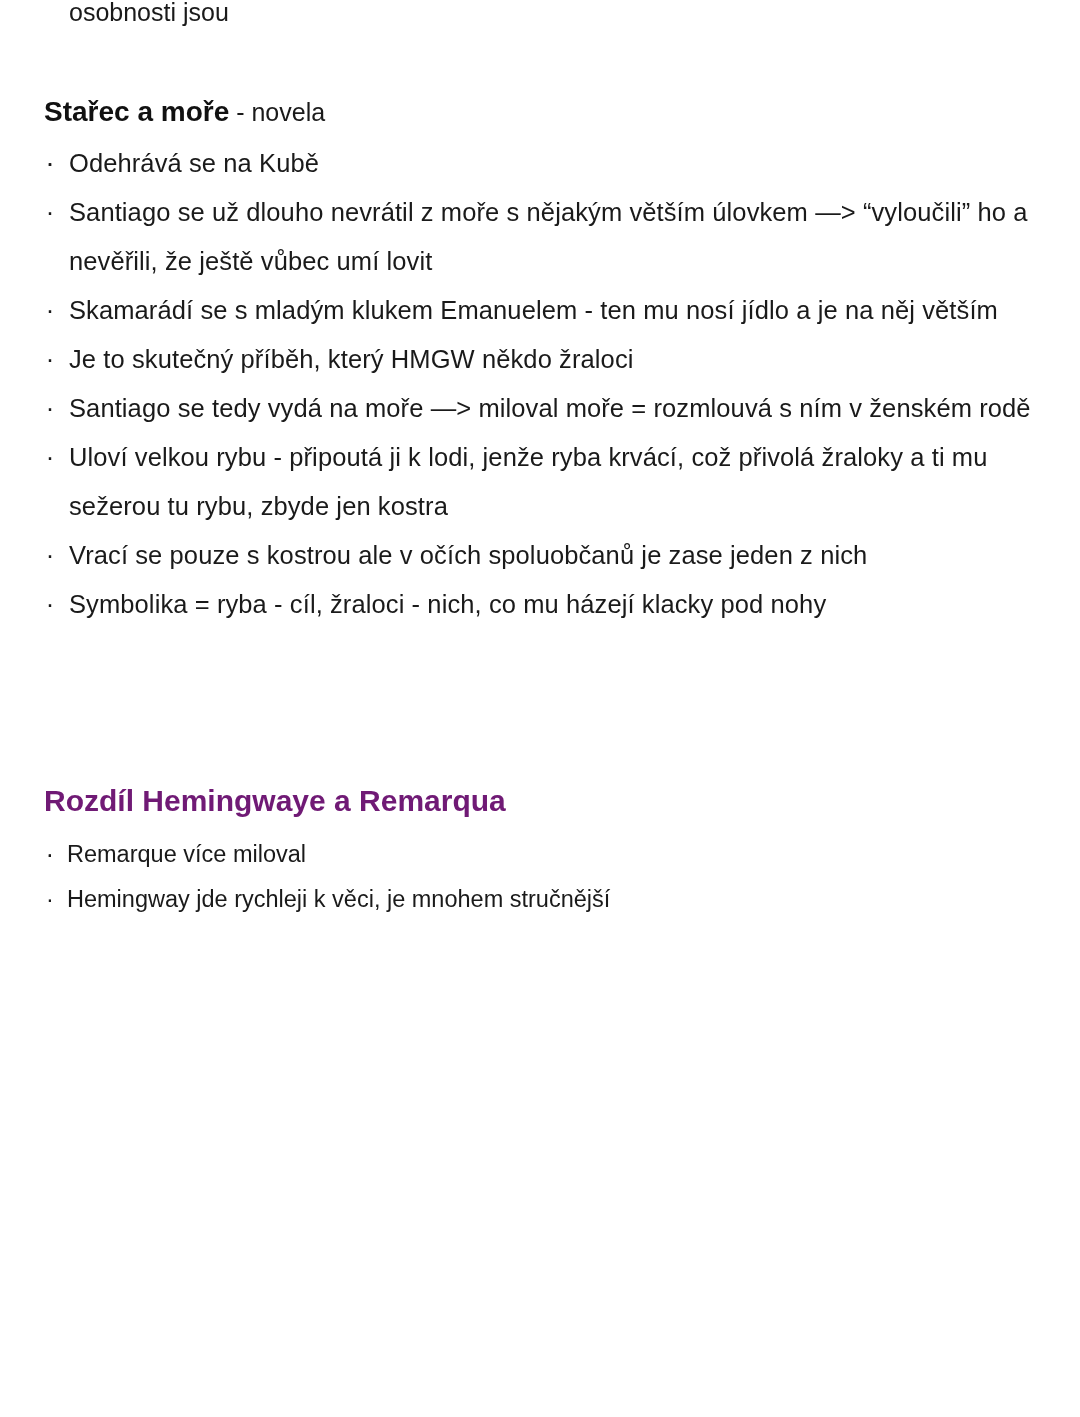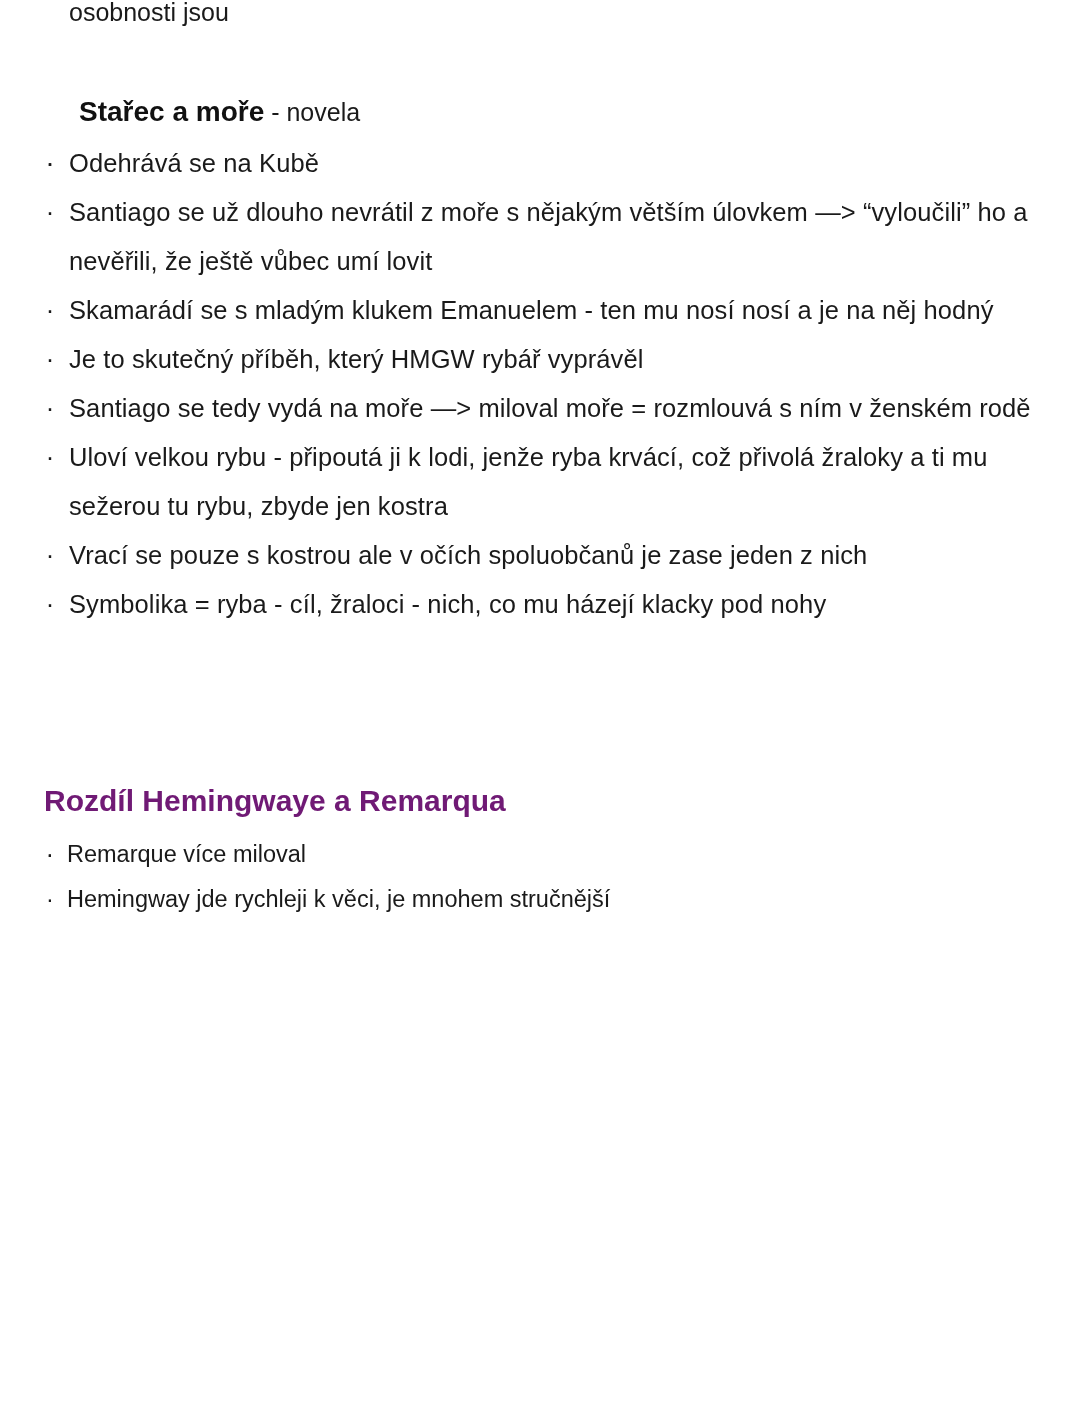--- a/index.html
+++ b/index.html
@@ -31,21 +31,20 @@
       color: #1a1a1a;
       white-space: nowrap;
     }
     .section-heading {
       position: absolute;
       left: 28px;
       top: 93px;
       font-size: 28px;
       line-height: 38px;
       white-space: nowrap;
-      margin-left: 35px;
     }
     .section-heading .bold {
       font-weight: bold;
       color: #111111;
     }
     .section-heading .normal {
       font-weight: normal;
       font-size: 25px;
       color: #1a1a1a;
     }
@@ -103,22 +102,22 @@
   <div class="cont-line">osobnosti jsou</div>
 
   <div class="section-heading">
     <span class="bold">Stařec a moře</span><span class="normal"> - novela</span>
   </div>
 
   <ul class="bullets s1">
     <li><span class="dot">·</span></li>
     <li><span class="dot">·</span><span>Odehrává se na Kubě</span></li>
     <li><span class="dot">·</span><span>Santiago se už dlouho nevrátil z moře s nějakým větším úlovkem —&gt; “vyloučili” ho a nevěřili, že ještě vůbec umí lovit</span></li>
-    <li><span class="dot">·</span><span>Skamarádí se s mladým klukem Emanuelem - ten mu nosí nosí a je na něj hodný</span></li>
-    <li><span class="dot">·</span><span>Je to skutečný příběh, který HMGW rybář vyprávěl</span></li>
+    <li><span class="dot">·</span><span>Skamarádí se s mladým klukem Emanuelem - ten mu nosí jídlo a je na něj větším</span></li>
+    <li><span class="dot">·</span><span>Je to skutečný příběh, který HMGW někdo žraloci</span></li>
     <li><span class="dot">·</span><span>Santiago se tedy vydá na moře —&gt; miloval moře = rozmlouvá s ním v ženském rodě</span></li>
     <li><span class="dot">·</span><span>Uloví velkou rybu - připoutá ji k lodi, jenže ryba krvácí, což přivolá žraloky a ti mu sežerou tu rybu, zbyde jen kostra</span></li>
     <li><span class="dot">·</span><span>Vrací se pouze s kostrou ale v očích spoluobčanů je zase jeden z nich</span></li>
     <li><span class="dot">·</span><span>Symbolika = ryba - cíl, žraloci - nich, co mu házejí klacky pod nohy</span></li>
   </ul>
 
   <div class="section-heading-2">Rozdíl Hemingwaye a Remarqua</div>
 
   <ul class="bullets s2">
     <li><span class="dot">·</span></li>

